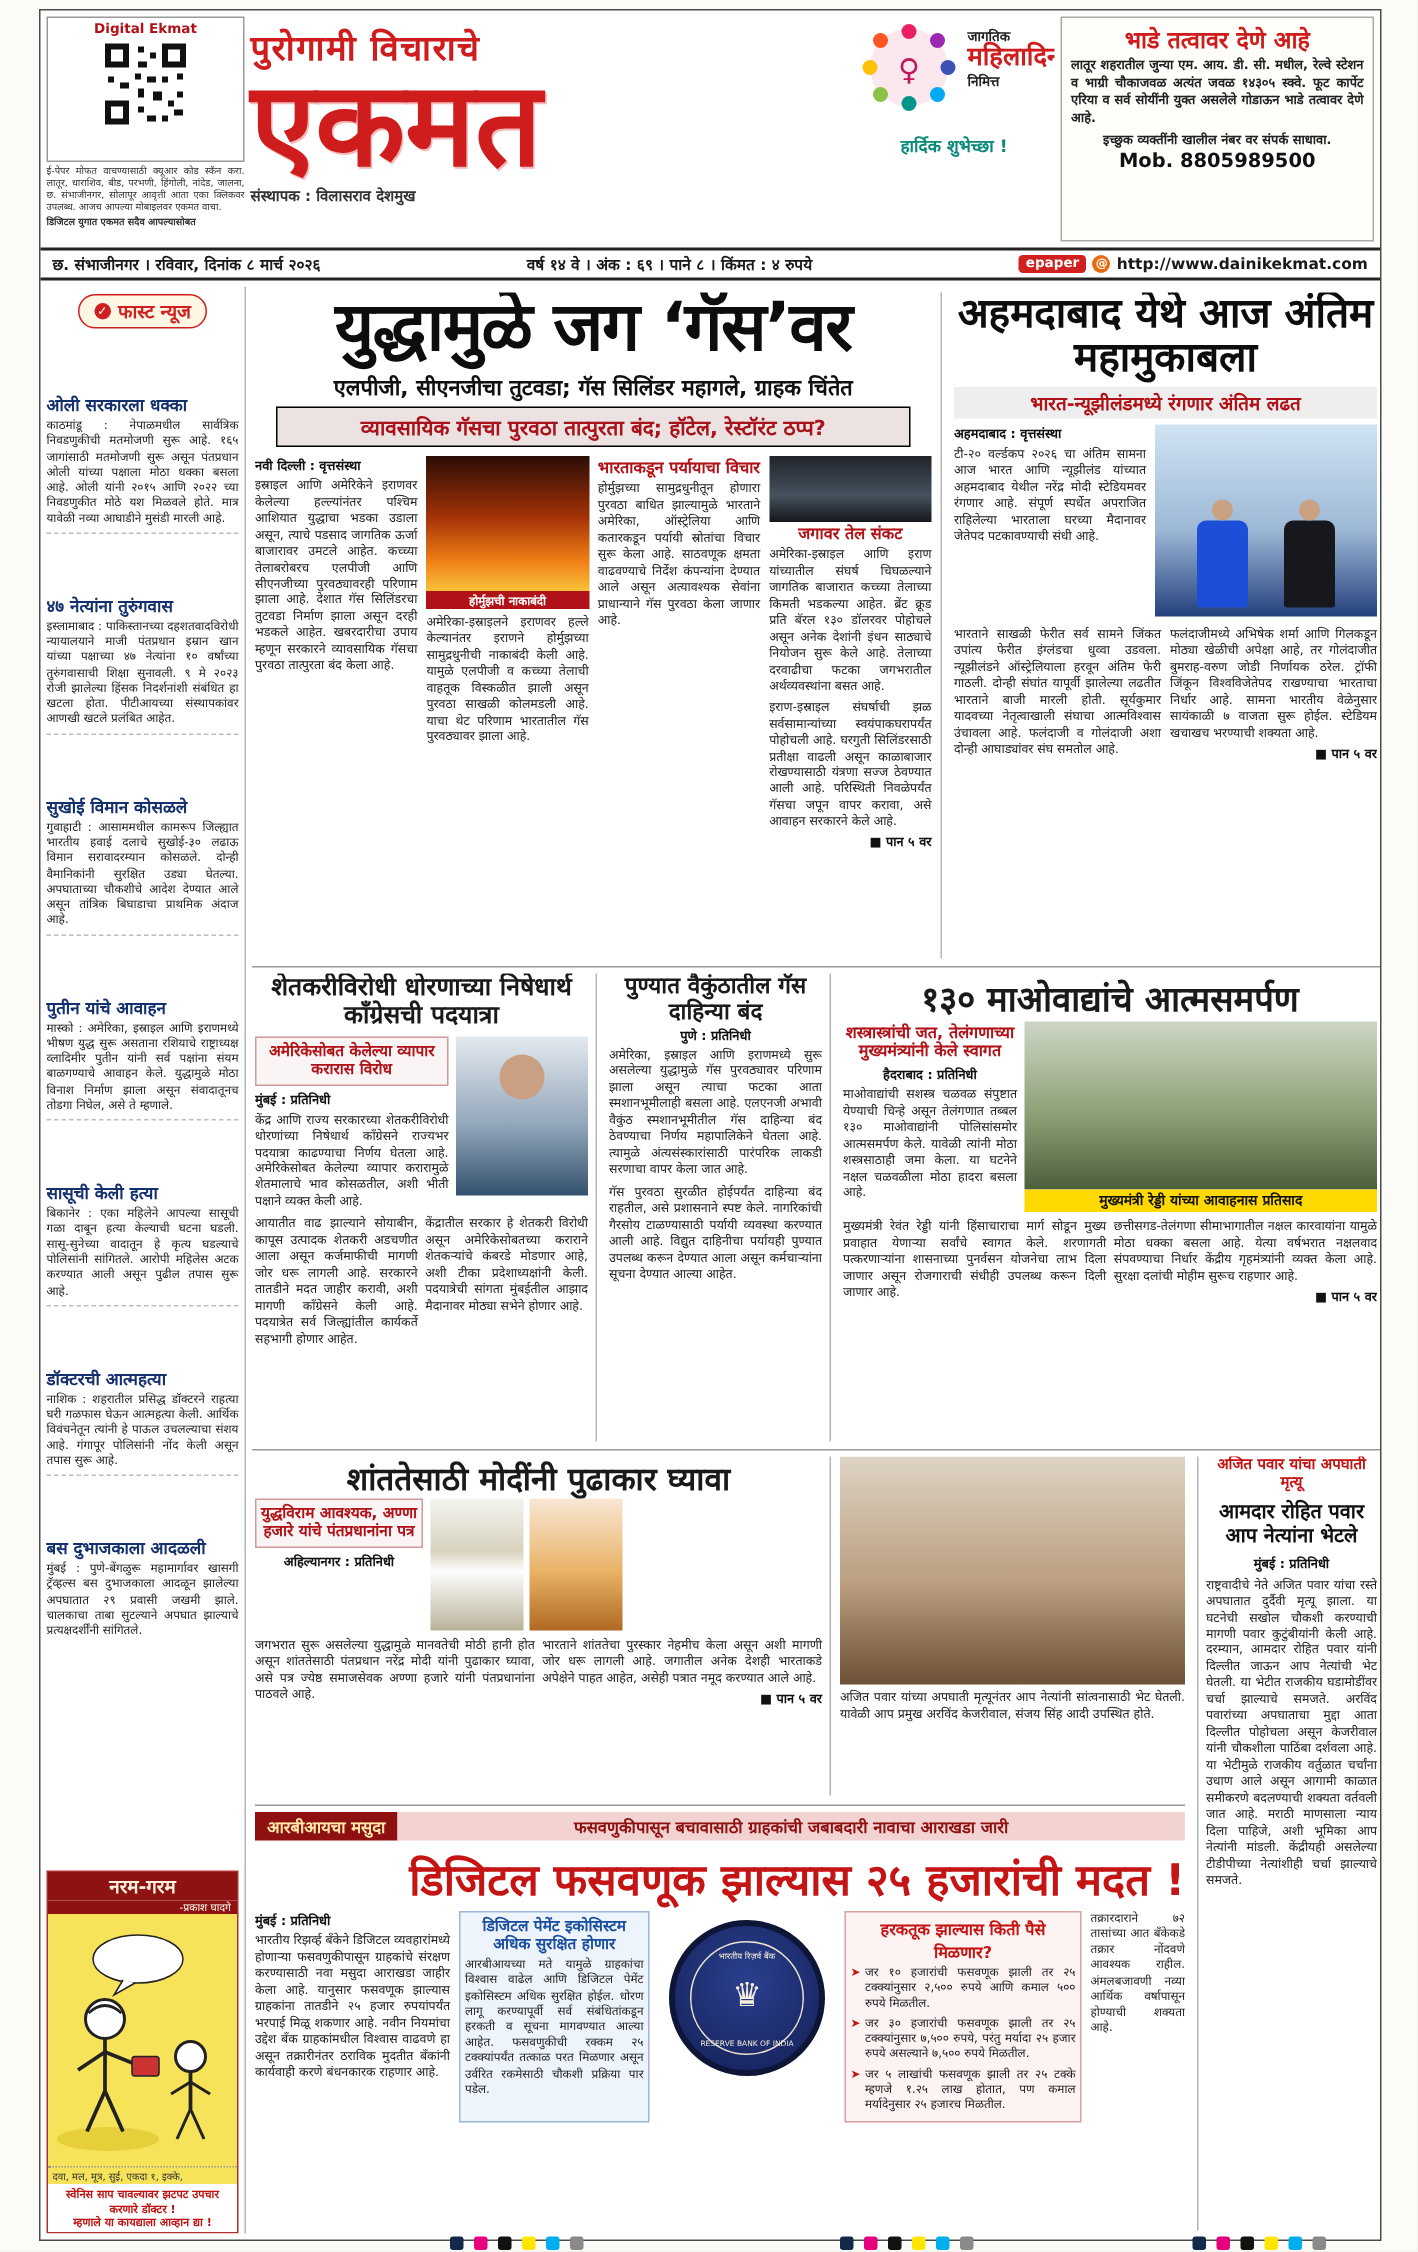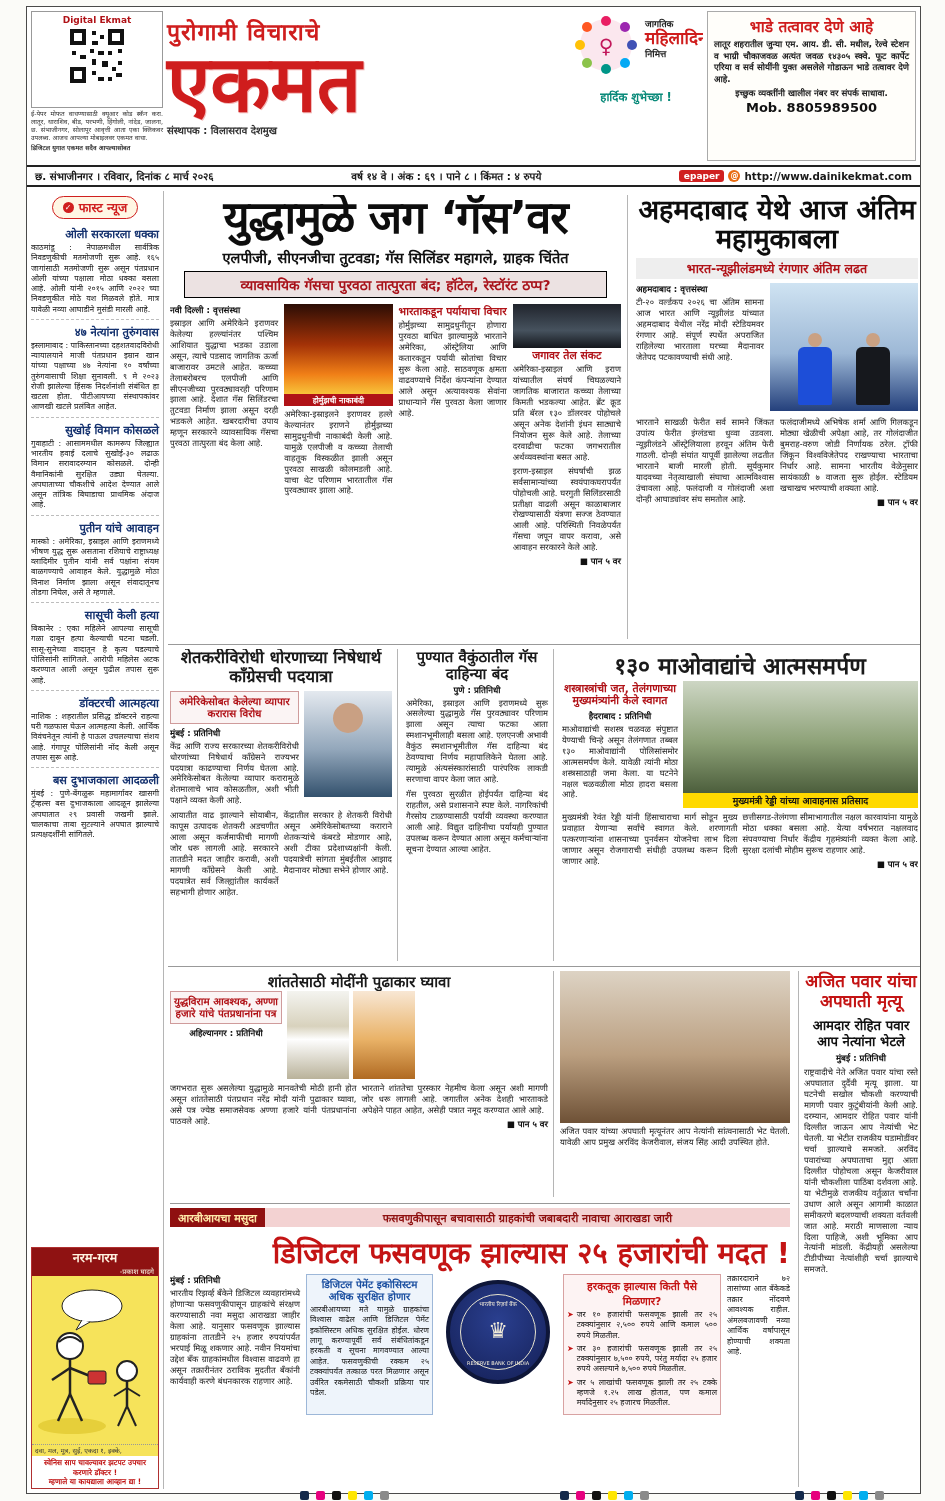--- a/index.html
+++ b/index.html
@@ -33,21 +33,21 @@
   .dateline{left:0;top:158px;width:893px;height:22px;border-top:2px solid #222;border-bottom:2px solid #222;display:flex;justify-content:space-between;align-items:center;padding:0 8px;box-sizing:border-box;font-weight:bold;font-size:10.3px;}
   .epwrap{display:flex;align-items:center;gap:4px;}
   .epchip{background:#d02020;color:#fff;border-radius:3px;padding:1px 5px;font-size:9px;}
   .aticon{width:12px;height:12px;border-radius:50%;background:#e96b10;color:#fff;font-size:8px;line-height:12px;text-align:center;display:inline-block;}
   
   .sidebar{left:0;top:184px;width:137px;height:1298px;border-right:1px solid #b5b5b5;padding:0 4px;box-sizing:border-box;display:flex;flex-direction:column;overflow:hidden;}
   .fn-pill{margin:5px auto 3px;border:1.5px solid #d01f1f;background:#fff6e4;border-radius:13px;padding:2px 10px;display:flex;align-items:center;gap:5px;width:max-content;}
   .fn-pill-dot{width:11px;height:11px;border-radius:50%;background:#d01f1f;color:#fff;font-size:8px;line-height:11px;text-align:center;}
   .fn-pill-txt{color:#d01f1f;font-weight:bold;font-size:12.5px;}
   .fn-item{border-bottom:1px dashed #bdbdbd;padding:4px 0;}
-  .fn-title{text-align:right;font-weight:bold;font-size:11.3px;color:#14316e;margin-bottom:2px;}
+  .fn-title{text-align:left;font-weight:bold;font-size:11.3px;color:#14316e;margin-bottom:2px;margin-top:36px;}
   .fn-body{font-size:7.9px;line-height:1.3;text-align:justify;color:#222;}
   .cartoon{margin-top:auto;border:1.5px solid #b03030;flex-shrink:0;}
   .ct-bar{background:#8f1212;color:#fff3e0;text-align:center;font-weight:bold;font-size:12.5px;padding:1px 0;}
   .ct-credit{font-size:7px;color:#ffe;text-align:right;padding-right:4px;background:#8f1212;}
   .ct-canvas{height:168px;background:#f6e35a;position:relative;overflow:hidden;}
   .ct-bubble{font-size:6.6px;color:#333;padding:1px 3px;background:#f6e35a;border-top:1px dotted #999;}
   .ct-cap{font-size:7.4px;color:#c01212;font-weight:bold;text-align:center;line-height:1.25;padding:2px;}
   
   .main{left:141px;top:184px;width:752px;height:1298px;overflow:hidden;}
   .rule-h{border-top:1px solid #999;}
@@ -76,27 +76,27 @@
   .row{display:flex;gap:5px;}
   .img-minister{width:88px;height:106px;background:linear-gradient(180deg,#e4e9ef,#93a7bb 55%,#33516d);flex-shrink:0;position:relative;}
   .head-dot{position:absolute;top:12px;left:50%;transform:translateX(-50%);width:30px;height:30px;border-radius:50%;background:#c9a083;}
   .pune{left:238px;top:458px;width:148px;height:312px;border-right:1px solid #b5b5b5;padding-right:5px;}
   .p-hl{font-size:15px;font-weight:bold;text-align:center;line-height:1.15;margin-bottom:3px;}
   .maoist{left:394px;top:458px;width:356px;height:312px;}
   .m-hl{font-size:23px;font-weight:bold;text-align:center;margin-bottom:3px;}
   .img-maoist{height:112px;background:linear-gradient(180deg,#cdd6c4,#8da177 55%,#4c5e3c);}
   .ycap{background:#ffd900;color:#111;font-weight:bold;font-size:9.3px;text-align:center;padding:2px 1px;line-height:1.2;}
   .peace{left:2px;top:780px;width:384px;height:226px;border-right:1px solid #b5b5b5;padding-right:5px;}
-  .pe-hl{font-size:15px;font-weight:bold;text-align:center;margin-bottom:4px;}
+  .pe-hl{font-size:21px;font-weight:bold;text-align:center;margin-bottom:4px;}
   .img-hazare{width:62px;height:88px;background:linear-gradient(180deg,#f4f4f0,#d8d2bd 40%,#fefefe 55%,#b9b29a);}
   .img-modi{width:62px;height:88px;background:linear-gradient(180deg,#f8e7d4,#e9b267 55%,#b06a22);}
   .meeting{left:392px;top:780px;width:230px;height:226px;}
   .img-meeting{height:152px;background:linear-gradient(180deg,#ddd3c4,#bb9f80 55%,#6e5136);}
   .rightcol{left:630px;top:780px;width:120px;height:516px;border-left:1px solid #b5b5b5;padding-left:5px;box-sizing:border-box;overflow:hidden;}
-  .rc-h1{color:#c41414;font-weight:bold;font-size:17px;text-align:center;line-height:1.2;}
+  .rc-h1{color:#c41414;font-weight:bold;font-size:10px;text-align:center;line-height:1.2;}
   .rc-h2{color:#111;font-weight:bold;font-size:13.2px;text-align:center;line-height:1.2;margin-top:6px;}
   .rbi{left:2px;top:1012px;width:620px;height:284px;border-top:1px solid #999;padding-top:4px;box-sizing:border-box;overflow:hidden;}
   .strip{display:flex;}
   .strip-label{background:#8f1010;color:#ffe9a8;font-weight:bold;font-size:11px;padding:2px 8px;white-space:nowrap;}
   .strip-text{flex:1;background:#f3d2d2;color:#8f1010;font-weight:bold;font-size:11px;text-align:center;padding:2px;}
   .rbi-hl{color:#c41414;font-size:29px;font-weight:bold;text-align:right;margin:5px 0 3px;}
   .rbi-row{display:flex;gap:6px;margin-top:2px;}
   .rbi-colA{width:130px;flex-shrink:0;}
   .bluebox{width:127px;flex-shrink:0;border:1px solid #9db7d8;background:#eef4fb;padding:3px;box-sizing:border-box;}
   .bluebox-t{color:#1b4fa0;font-weight:bold;font-size:10.3px;text-align:center;line-height:1.2;margin-bottom:2px;}

